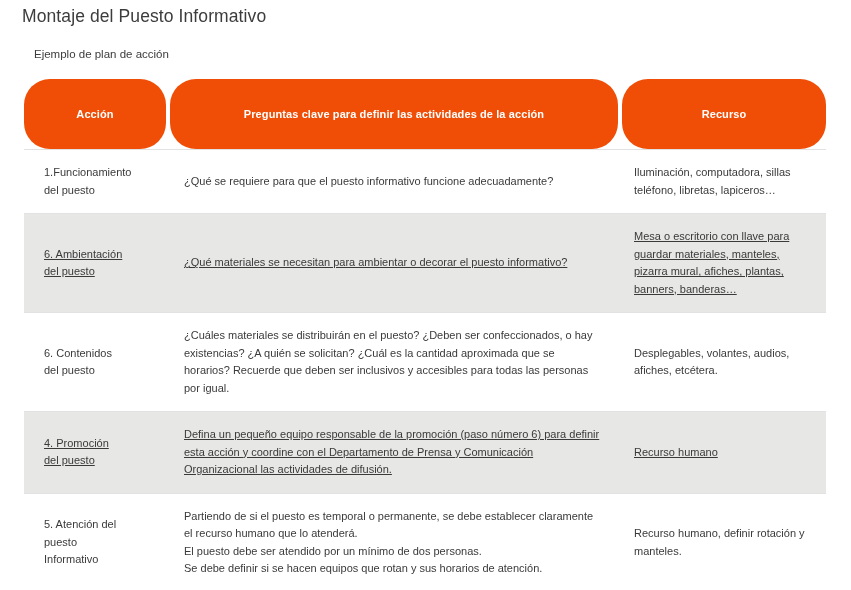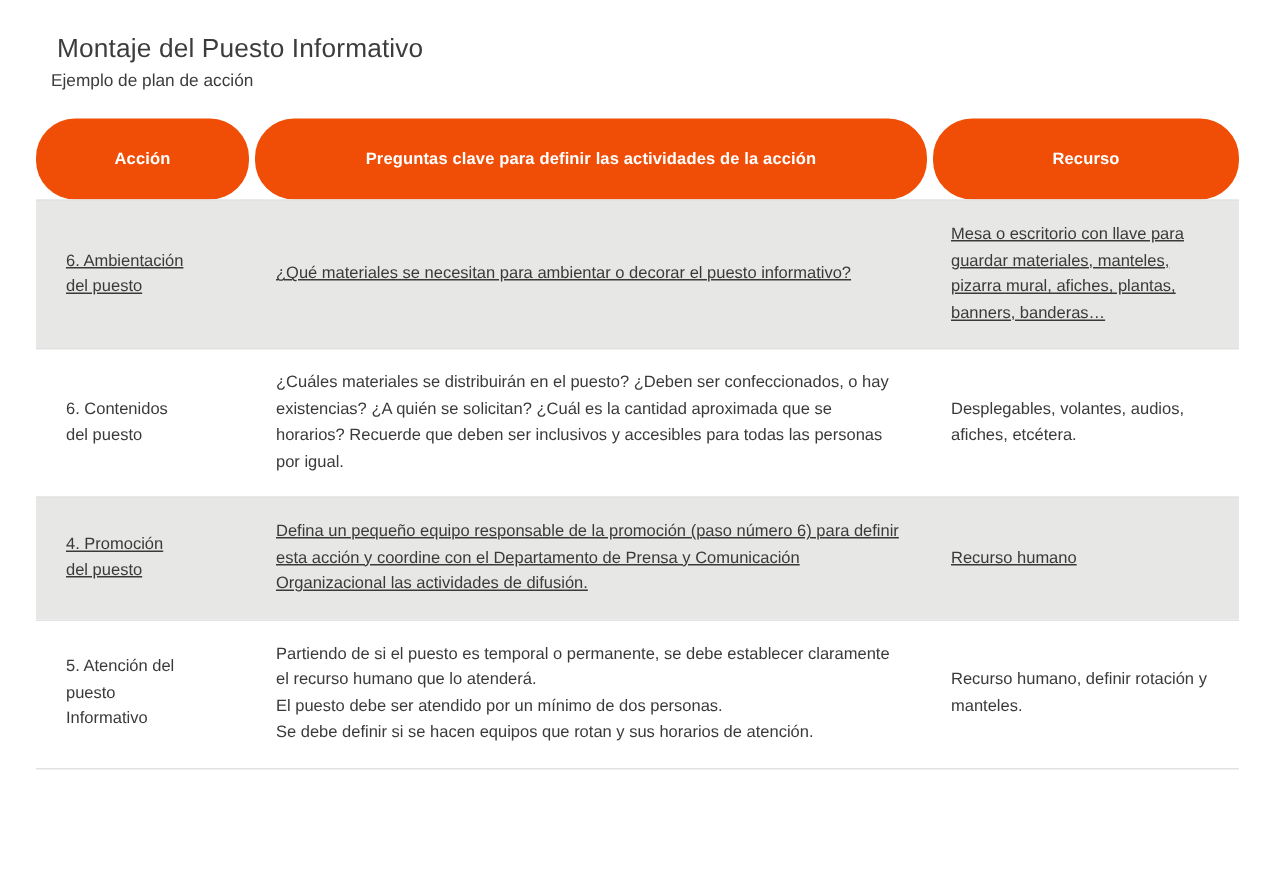--- a/index.html
+++ b/index.html
@@ -25,21 +25,21 @@
 
   .page-title {
     position: absolute;
     left: 22px;
     top: 5px;
     font-size: 17.5px;
     font-weight: 400;
     color: #3c3c3c;
     letter-spacing: 0.1px;
     line-height: 22px;
-    margin: 16px;
+    margin: 0;
   }
 
   .page-subtitle {
     position: absolute;
     left: 22px;
     top: 34px;
     font-size: 11.5px;
     font-weight: 400;
     color: #3c3c3c;
     line-height: 16px;
@@ -64,21 +64,21 @@
   thead tr.header-row th {
     padding: 0;
     background: transparent;
     border: none;
     vertical-align: middle;
   }
 
   .hcell {
     background: #f04e06;
     border-radius: 26px;
-    height: 54px;
+    height: 70px;
     display: flex;
     align-items: center;
     justify-content: center;
     color: #ffffff;
     font-size: 11px;
     font-weight: bold;
     text-align: center;
     letter-spacing: 0.1px;
     padding: 0 8px;
     box-sizing: border-box;
@@ -146,20 +146,32 @@
           <th class="col-preg">
             <div class="hcell">Preguntas clave para definir las actividades de la acción</div>
           </th>
           <th class="col-ejem">
             <div class="hcell">Recurso</div>
           </th>
         </tr>
       </thead>
       <tbody>
 
+        <tr class="row-plain">
+          <td class="cell-accion">
+            <p class="cell-text">1.Funcionamiento
+del puesto</p>
+          </td>
+          <td class="cell-preg">
+            <p class="cell-text">¿Qué se requiere para que el puesto informativo funcione adecuadamente?</p>
+          </td>
+          <td class="cell-ejem">
+            <p class="cell-text">Iluminación, computadora, sillas teléfono, libretas, lapiceros…</p>
+          </td>
+        </tr>
 
         <tr class="row-shaded">
           <td class="cell-accion">
             <p class="cell-text">6. Ambientación
 del puesto</p>
           </td>
           <td class="cell-preg">
             <p class="cell-text">¿Qué materiales se necesitan para ambientar o decorar el puesto informativo?</p>
           </td>
           <td class="cell-ejem">

